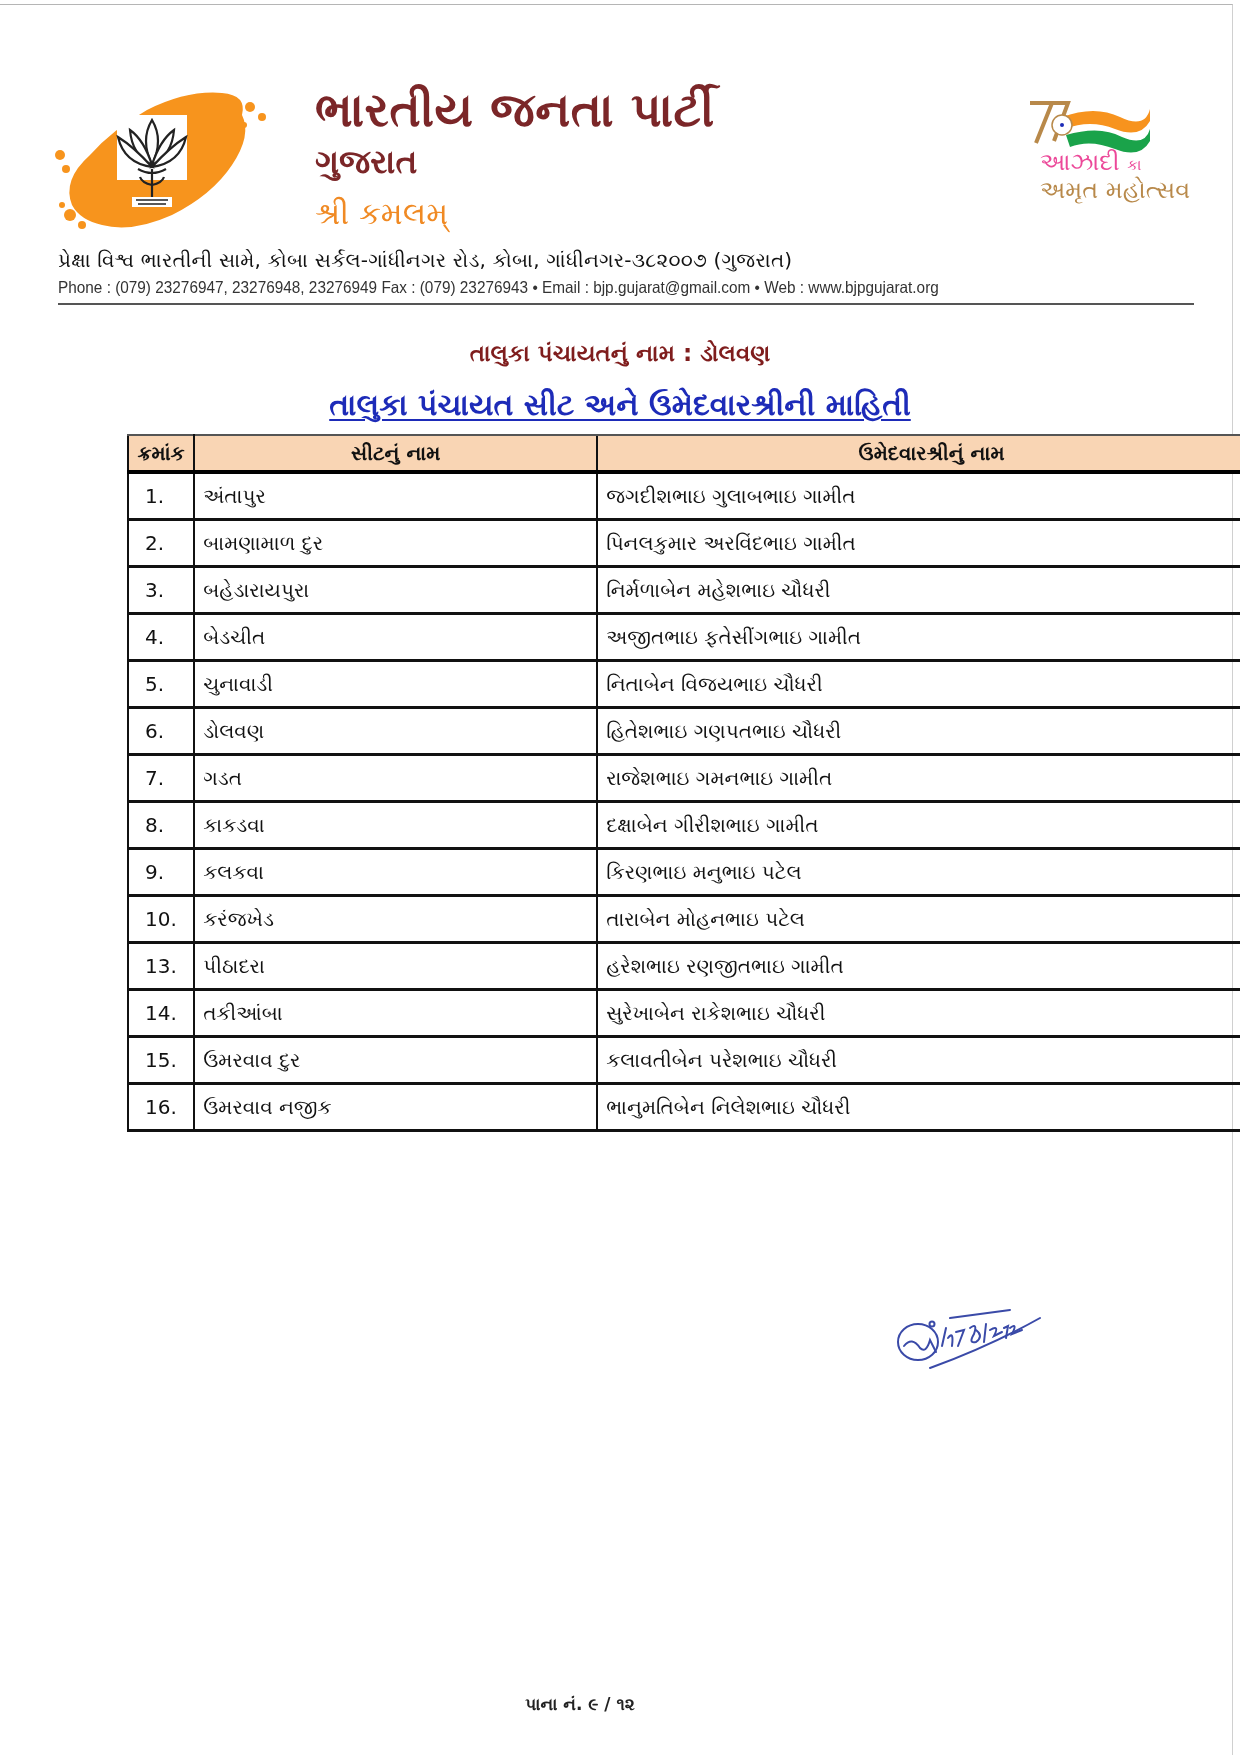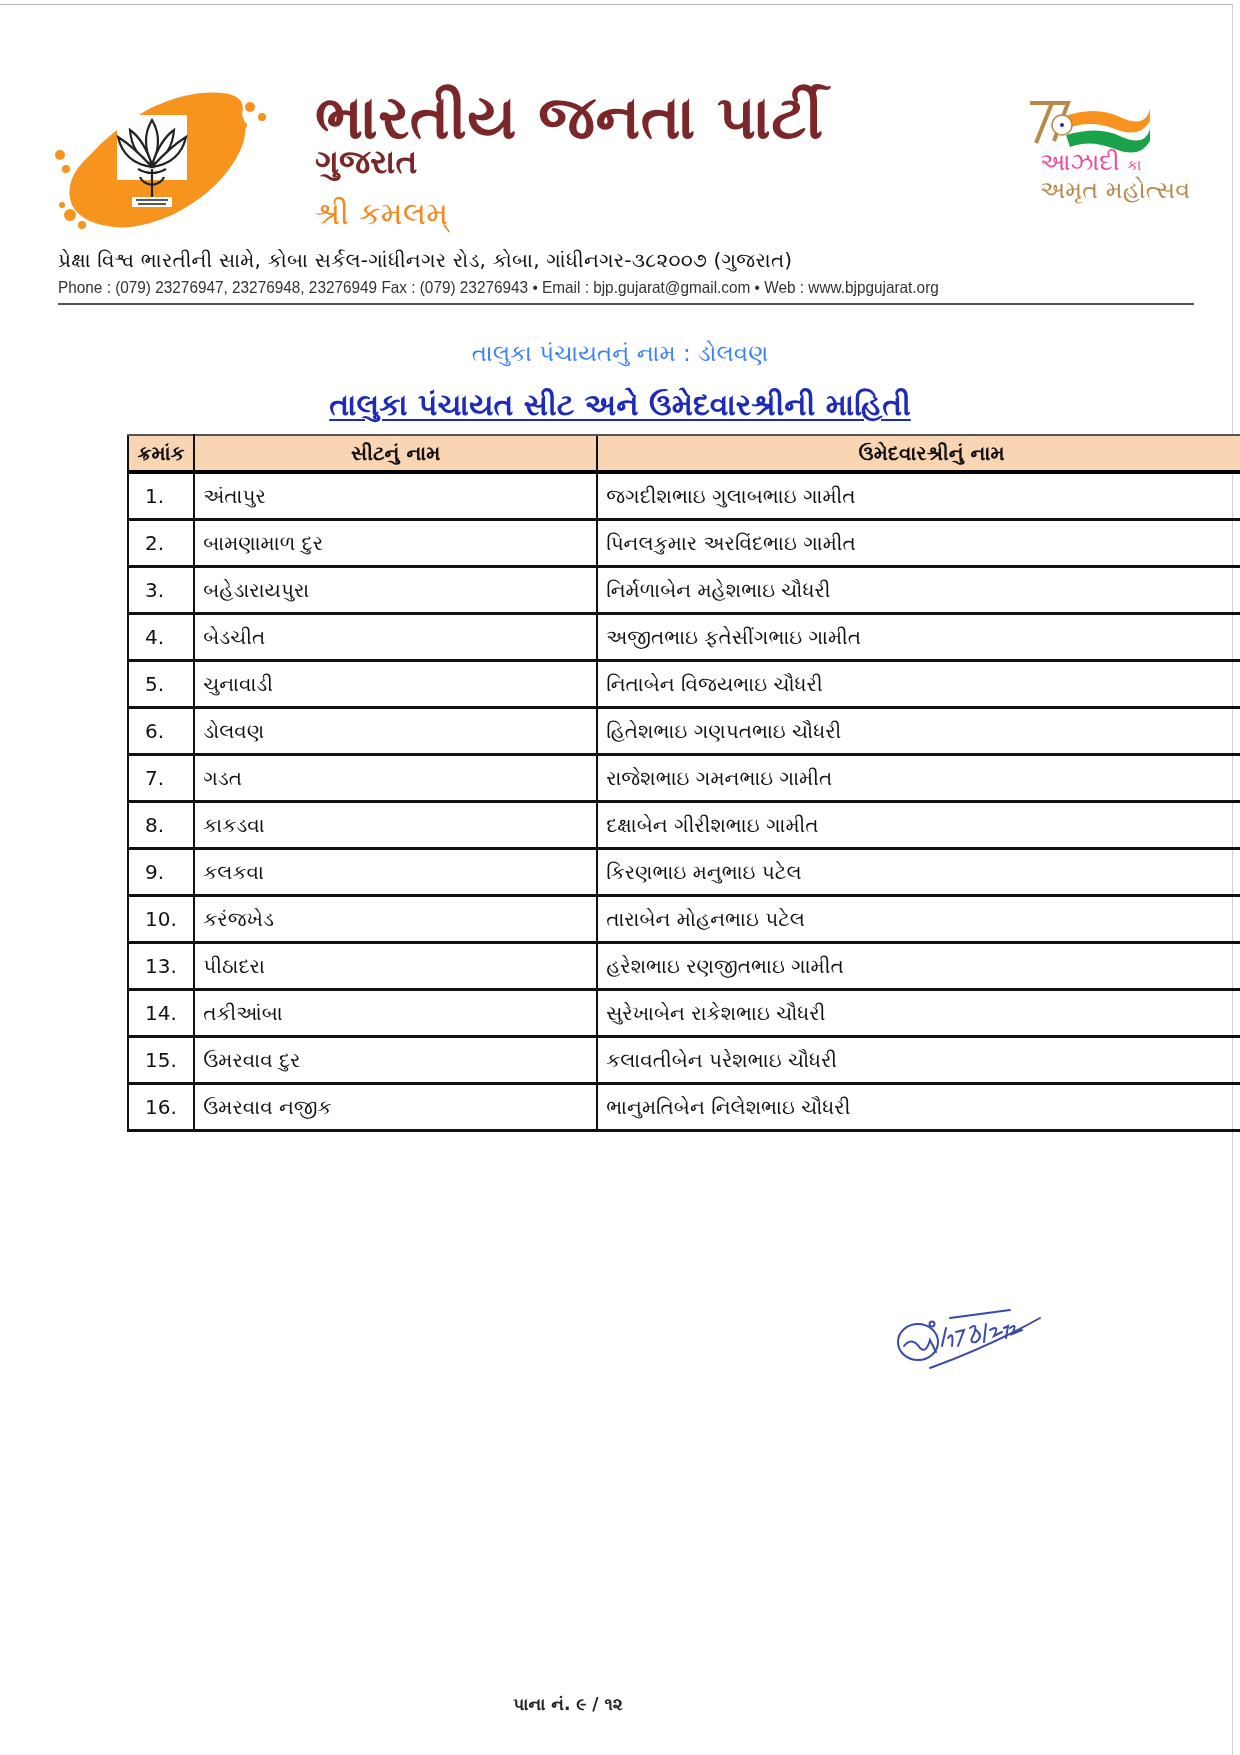--- a/index.html
+++ b/index.html
@@ -3,60 +3,60 @@
 <meta charset="utf-8">
 <style>
   html, body { margin: 0; padding: 0; background: #ffffff; }
   body { width: 1240px; height: 1755px; position: relative; overflow: hidden;
          font-family: "DejaVu Sans", "Liberation Sans", sans-serif; color: #111; }
   .page-edge { position: absolute; left: 0; top: 4px; width: 1232px; height: 1751px;
                border-top: 1px solid #b5b5b5; border-right: 1px solid #d0d0d0; }
 
   
   .logo { position: absolute; left: 52px; top: 85px; width: 230px; height: 150px; }
-  .org-title { position: absolute; left: 315px; top: 82px; font-size: 60px; font-weight: bold;
+  .org-title { position: absolute; left: 315px; top: 82px; font-size: 47px; font-weight: bold;
                color: #7b2628; letter-spacing: 0.5px; white-space: nowrap; }
   .org-state { position: absolute; left: 315px; top: 142px; font-size: 33px; font-weight: bold;
                color: #7b2628; white-space: nowrap; }
   .org-office { position: absolute; left: 315px; top: 195px; font-size: 31px;
                 color: #f08a24; white-space: nowrap; }
   .azadi { position: absolute; left: 1010px; top: 95px; width: 200px; height: 120px; }
   .azadi-line1 { position: absolute; left: 1040px; top: 148px; font-size: 24px; color: #ec4899; white-space: nowrap; }
   .azadi-line1 small { font-size: 15px; }
   .azadi-line2 { position: absolute; left: 1040px; top: 176px; font-size: 24px; color: #b8894a; white-space: nowrap; }
   .address { position: absolute; left: 58px; top: 248px; font-size: 20px; color: #111;
              white-space: nowrap; letter-spacing: 0.2px; }
   .contact { position: absolute; left: 58px; top: 278px; font-size: 16.5px; color: #333;
              font-family: "Liberation Sans", sans-serif; white-space: nowrap; transform: scaleX(0.93); transform-origin: left; }
   .rule { position: absolute; left: 58px; top: 303px; width: 1136px; height: 2px; background: #555; }
 
   
   .h-taluka { position: absolute; left: 0; width: 1240px; top: 340px; text-align: center;
-              font-size: 23px; font-weight: normal; color: #3b82f6; }
+              font-size: 23px; font-weight: bold; color: #7f1d1d; }
   .h-info { position: absolute; left: 0; width: 1240px; top: 387px; text-align: center;
             font-size: 30px; font-weight: bold; color: #1d2bb8; }
   .h-info span { text-decoration: underline; text-decoration-thickness: 2px; text-underline-offset: 4px; }
 
   
   table.cand { position: absolute; left: 127px; top: 434px; width: 1140px;
                border-collapse: collapse; table-layout: fixed; }
   table.cand th, table.cand td { border-left: 2px solid #111; border-right: 2px solid #111;
                padding: 0 8px; font-size: 20px; white-space: nowrap; overflow: hidden; }
   table.cand th { background: #f9d5b4; height: 34px; font-weight: bold; color: #111;
                   border-top: 2px solid #555; border-bottom: 4px solid #000; font-size: 20px; }
   table.cand td { height: 44px; border-bottom: 3px solid #111; color: #111; }
   table.cand td.col-mid, table.cand th.col-mid { border-right: 1px solid #777; }
   table.cand td.num { padding-left: 16px; }
   .c1 { width: 57px; } .c2 { width: 347px; } .c3 { width: 576px; }
 
   
   .signature { position: absolute; left: 890px; top: 1290px; width: 170px; height: 85px; }
 
   
-  .page-num { position: absolute; left: 0; width: 1136px; top: 1694px; text-align: center;
+  .page-num { position: absolute; left: 12px; width: 1136px; top: 1694px; text-align: center;
               font-size: 17px; font-weight: bold; color: #222; }
 </style>
 </head>
 <body>
 
 <div class="page-edge"></div>
 
 <svg class="logo" viewBox="0 0 230 150">
   <g fill="#f7941d">
     <path d="M20 120 Q10 95 38 70 Q60 45 95 25 Q135 5 170 8 Q195 10 190 30 Q200 50 180 80 Q160 110 120 130 Q80 148 50 140 Q28 135 20 120 Z"></path>

